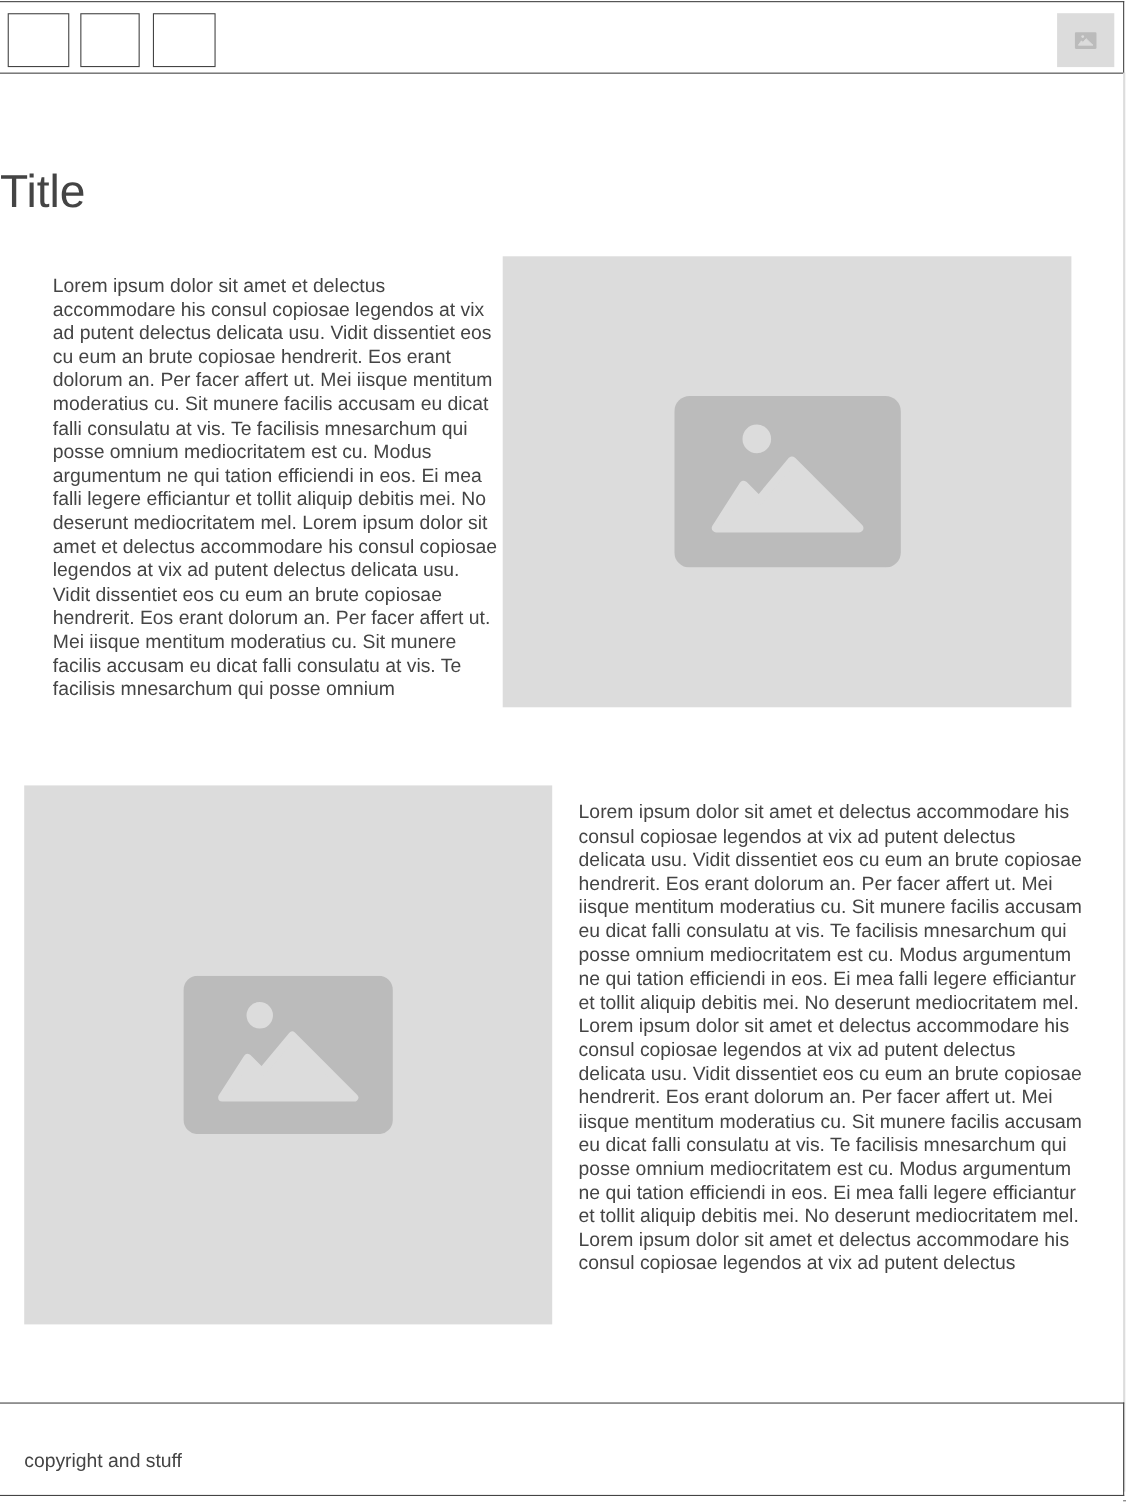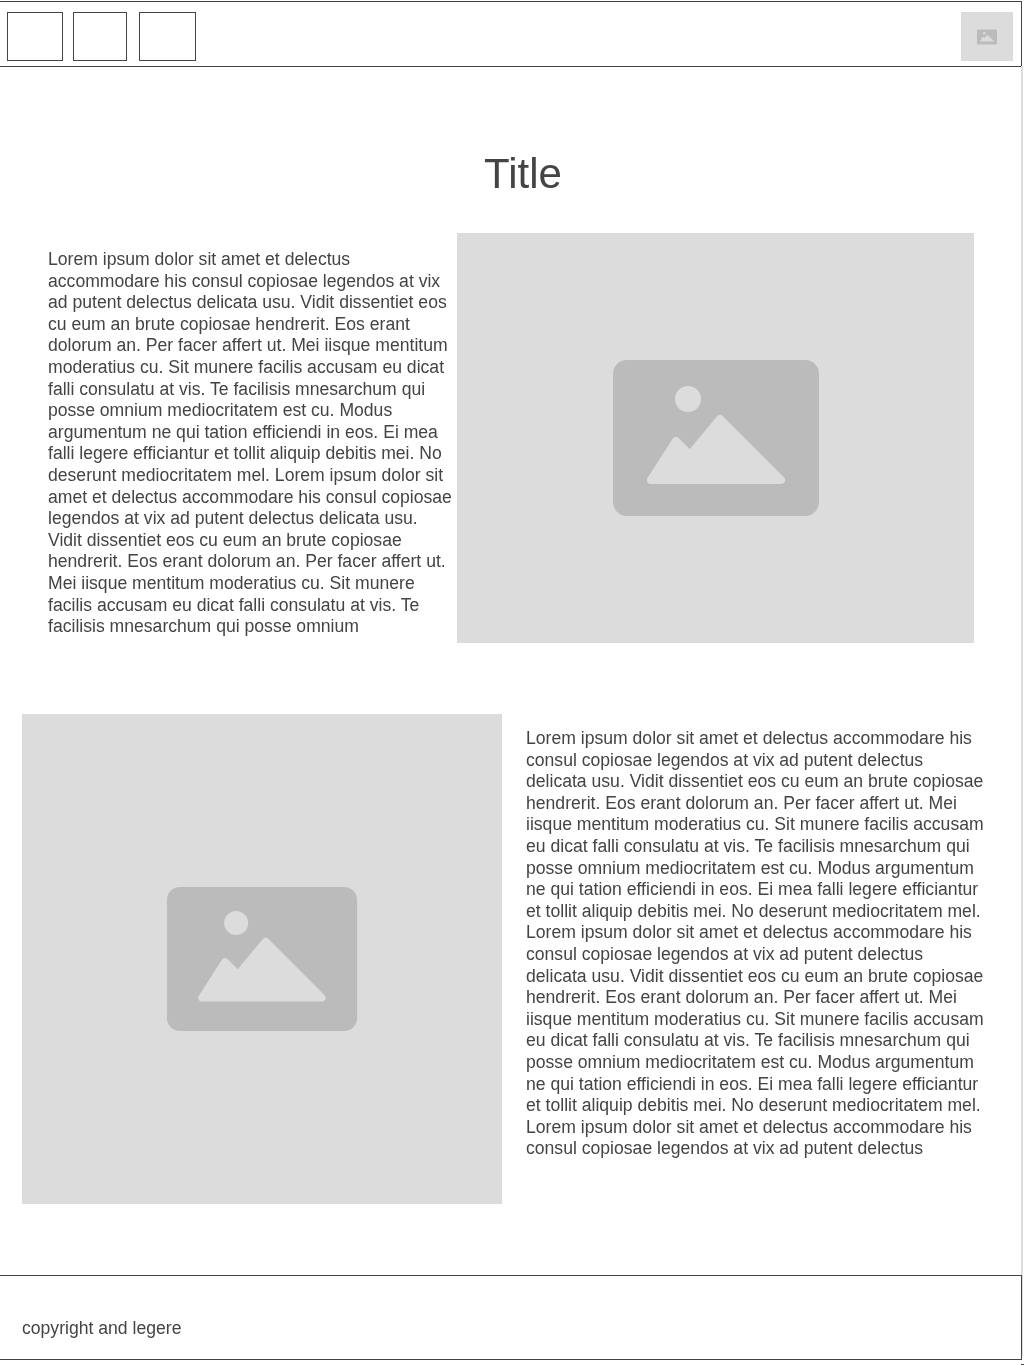--- a/index.html
+++ b/index.html
@@ -16,22 +16,22 @@
       cursor: pointer;
     }
     .logo {
       position: absolute; right: 8px; top: 10px; width: 52px; height: 49px; background: #dcdcdc;
       display: flex; align-items: center; justify-content: center;
     }
     .scroll-line {
       position: absolute; left: 1021px; top: 66px; width: 2px; height: 1290px; background: #dddddd;
     }
     .title {
-      position: absolute; left: 0; width: 1004px; top: 150px; text-align: center;
-      font-size: 42px; color: #444444; margin: 0; font-weight: normal; padding-left: 21px;
+      position: absolute; left: 0; width: 1004px; top: 150px; text-align: left;
+      font-size: 42px; color: #444444; margin: 0; font-weight: normal;
     }
     .text-block {
       position: absolute; font-size: 17.6px; line-height: 21.6px; color: #444444; margin: 16px;
     }
     .img-ph {
       position: absolute; background: #dcdcdc; display: flex; align-items: center; justify-content: center;
     }
     .footer {
       position: absolute; left: 0; top: 1275px; width: 1021px; height: 83px;
       border: 1px solid #444444; border-left: none;
@@ -78,15 +78,15 @@
   <svg width="192" height="144" viewBox="0 0 206 156">
     <rect x="0" y="0" width="206" height="156" rx="14" fill="#bbbbbb"></rect>
     <circle cx="75" cy="39" r="13" fill="#dcdcdc"></circle>
     <path d="M38 120 L63 81 L77 95 L107 59 L168 120 Z" fill="#dcdcdc" stroke="#dcdcdc" stroke-width="8" stroke-linejoin="round"></path>
   </svg>
 </div>
 
 <p class="text-block" style="left:510px;top:712px;width:460px;">Lorem ipsum dolor sit amet et delectus accommodare his consul copiosae legendos at vix ad putent delectus delicata usu. Vidit dissentiet eos cu eum an brute copiosae hendrerit. Eos erant dolorum an. Per facer affert ut. Mei iisque mentitum moderatius cu. Sit munere facilis accusam eu dicat falli consulatu at vis. Te facilisis mnesarchum qui posse omnium mediocritatem est cu. Modus argumentum ne qui tation efficiendi in eos. Ei mea falli legere efficiantur et tollit aliquip debitis mei. No deserunt mediocritatem mel. Lorem ipsum dolor sit amet et delectus accommodare his consul copiosae legendos at vix ad putent delectus delicata usu. Vidit dissentiet eos cu eum an brute copiosae hendrerit. Eos erant dolorum an. Per facer affert ut. Mei iisque mentitum moderatius cu. Sit munere facilis accusam eu dicat falli consulatu at vis. Te facilisis mnesarchum qui posse omnium mediocritatem est cu. Modus argumentum ne qui tation efficiendi in eos. Ei mea falli legere efficiantur et tollit aliquip debitis mei. No deserunt mediocritatem mel. Lorem ipsum dolor sit amet et delectus accommodare his consul copiosae legendos at vix ad putent delectus</p>
 
 <div class="footer">
-  <span class="footer-text">copyright and legere</span>
+  <span class="footer-text">copyright and stuff</span>
 </div>
 <div class="corner"></div>
 
 </body></html>

